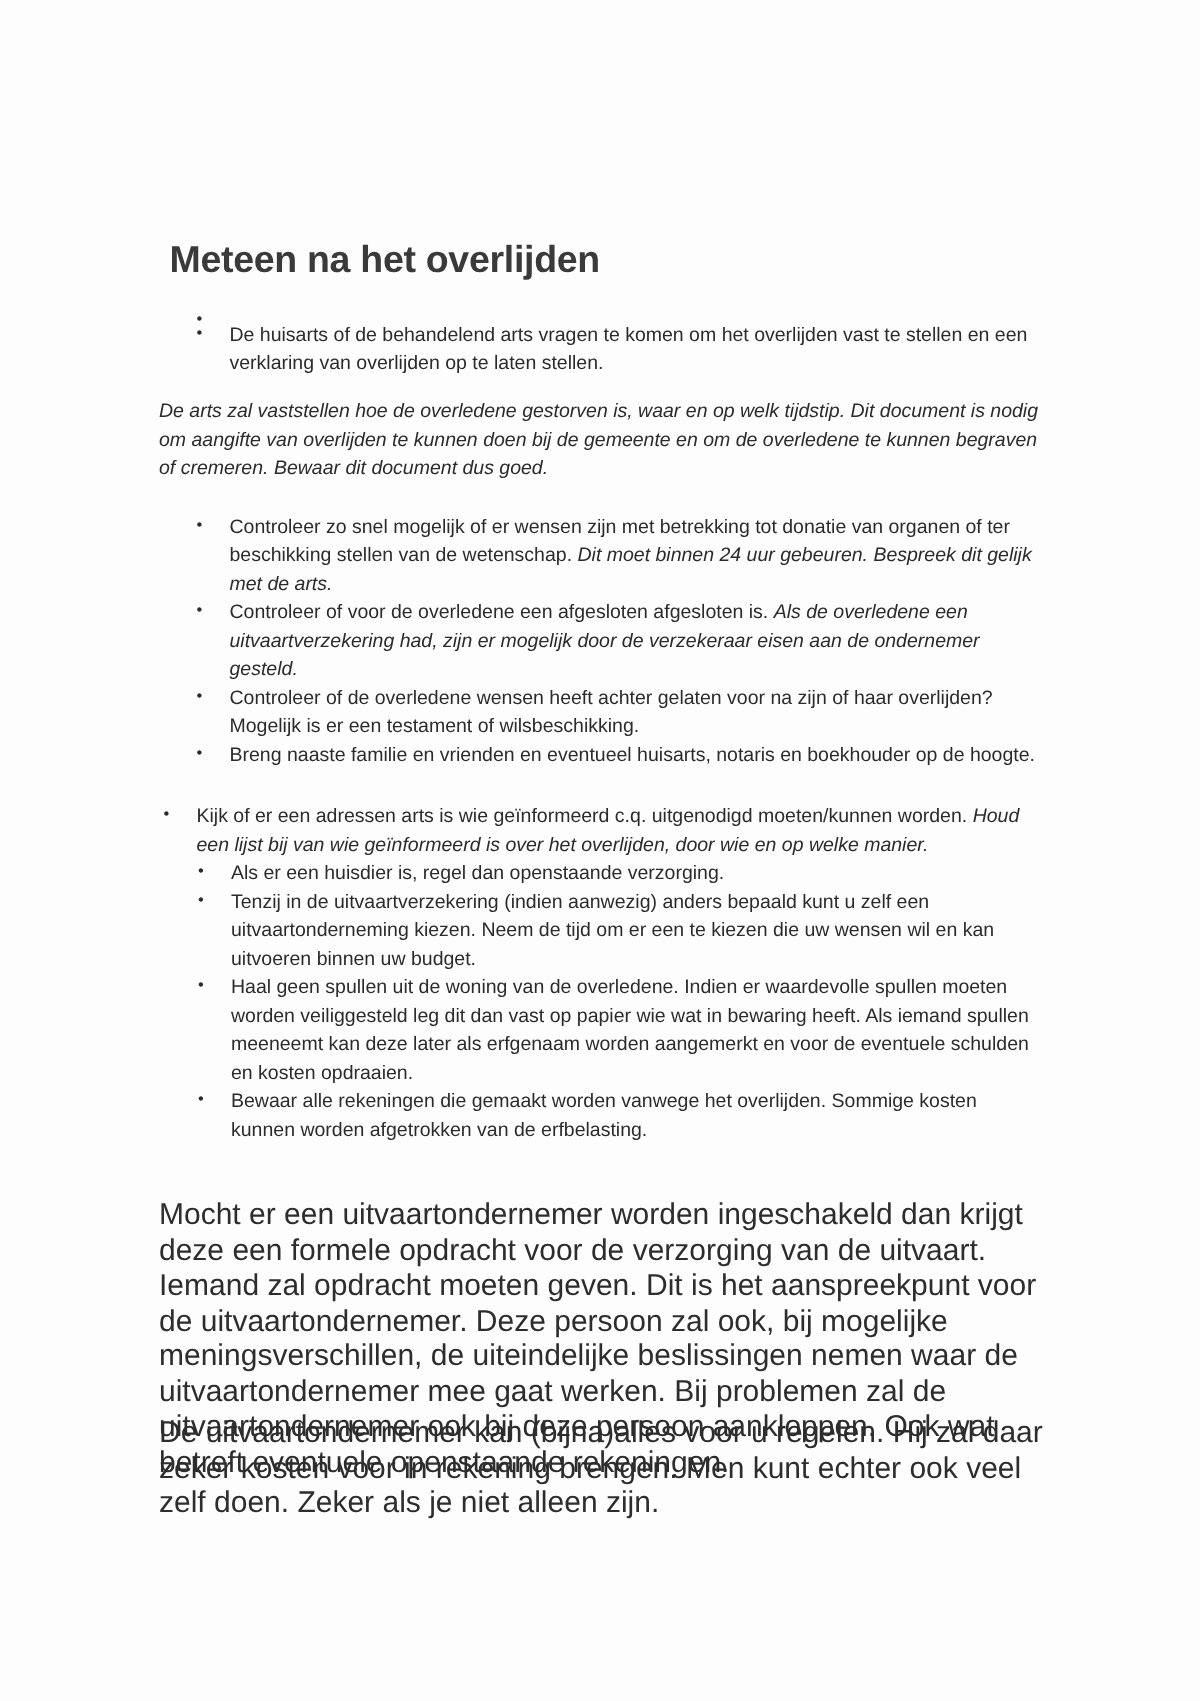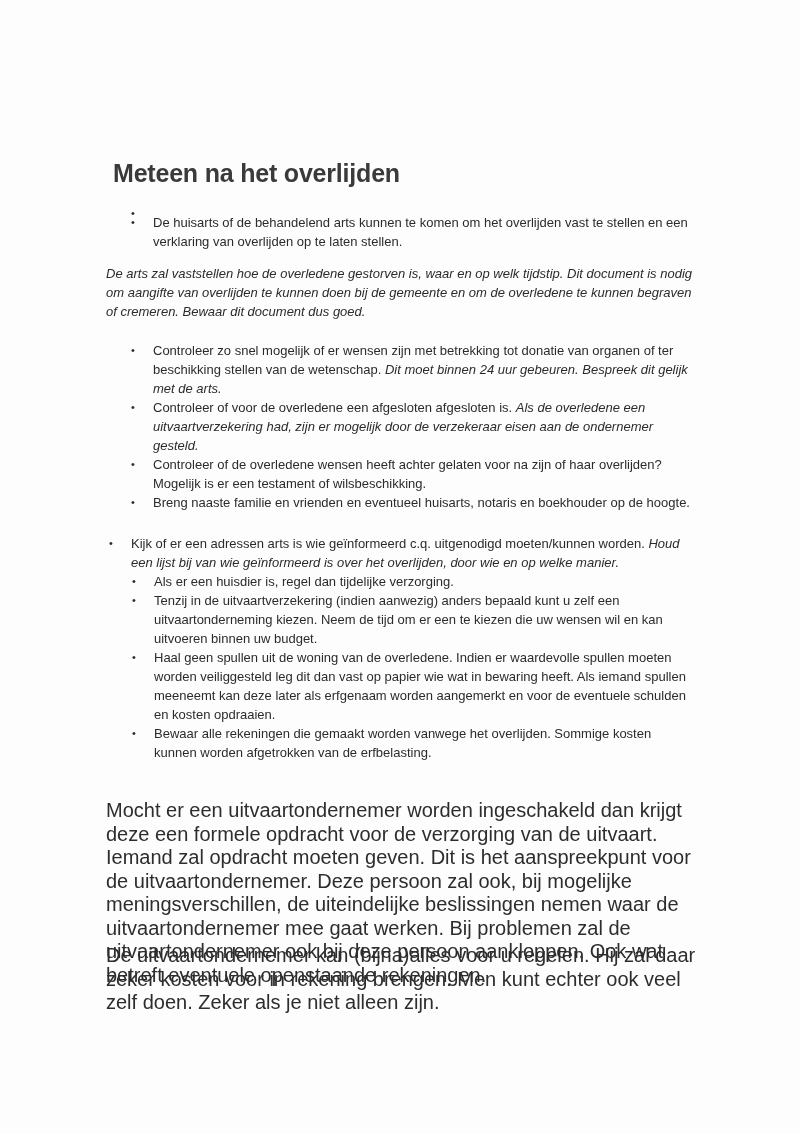--- a/index.html
+++ b/index.html
@@ -22,38 +22,38 @@
     .para { position: absolute; left: 106px; width: 590px; font-size: 20px; line-height: 23.5px; color: #2d2d2d; margin: 0; }
   </style>
 </head>
 <body>
 
 <div class="page">
   <h1>Meteen na het overlijden</h1>
 
   <ul class="sec" style="left:153px; top:160px; width:540px;">
     <li style="margin-bottom:9px;"><span class="bullet">•</span></li>
-    <li><span class="bullet">•</span><span>De huisarts of de behandelend arts kunnen te komen om het overlijden vast te stellen en een verklaring van overlijden op te laten stellen.</span></li>
+    <li><span class="bullet">•</span><span>De huisarts of de behandelend arts vragen te komen om het overlijden vast te stellen en een verklaring van overlijden op te laten stellen.</span></li>
   </ul>
 
   <p class="sec it" style="left:106px; top:220px; width:590px; margin:0;">De arts zal vaststellen hoe de overledene gestorven is, waar en op welk tijdstip. Dit document is nodig om aangifte van overlijden te kunnen doen bij de gemeente en om de overledene te kunnen begraven of cremeren. Bewaar dit document dus goed.</p>
 
   <ul class="sec" style="left:153px; top:297px; width:540px;">
     <li><span class="bullet">•</span><span>Controleer zo snel mogelijk of er wensen zijn met betrekking tot donatie van organen of ter beschikking stellen van de wetenschap. </span><span class="it">Dit moet binnen 24 uur gebeuren. Bespreek dit gelijk met de arts.</span></li>
     <li><span class="bullet">•</span><span>Controleer of voor de overledene een afgesloten afgesloten is. </span><span class="it">Als de overledene een uitvaartverzekering had, zijn er mogelijk door de verzekeraar eisen aan de ondernemer gesteld.</span></li>
     <li><span class="bullet">•</span><span>Controleer of de overledene wensen heeft achter gelaten voor na zijn of haar overlijden? Mogelijk is er een testament of wilsbeschikking.</span></li>
     <li><span class="bullet">•</span><span>Breng naaste familie en vrienden en eventueel huisarts, notaris en boekhouder op de hoogte.</span></li>
   </ul>
 
   <ul class="sec" style="left:131px; top:490px; width:565px;">
     <li><span class="bullet">•</span><span>Kijk of er een adressen arts is wie geïnformeerd c.q. uitgenodigd moeten/kunnen worden. </span><span class="it">Houd een lijst bij van wie geïnformeerd is over het overlijden, door wie en op welke manier.</span></li>
   </ul>
 
   <ul class="sec" style="left:154px; top:528px; width:540px;">
-    <li><span class="bullet">•</span><span>Als er een huisdier is, regel dan tijdelijke verzorging.</span></li>
+    <li><span class="bullet">•</span><span>Als er een huisdier is, regel dan openstaande verzorging.</span></li>
     <li><span class="bullet">•</span><span>Tenzij in de uitvaartverzekering (indien aanwezig) anders bepaald kunt u zelf een uitvaartonderneming kiezen. Neem de tijd om er een te kiezen die uw wensen wil en kan uitvoeren binnen uw budget.</span></li>
     <li><span class="bullet">•</span><span>Haal geen spullen uit de woning van de overledene. Indien er waardevolle spullen moeten worden veiliggesteld leg dit dan vast op papier wie wat in bewaring heeft. Als iemand spullen meeneemt kan deze later als erfgenaam worden aangemerkt en voor de eventuele schulden en kosten opdraaien.</span></li>
     <li><span class="bullet">•</span><span>Bewaar alle rekeningen die gemaakt worden vanwege het overlijden. Sommige kosten kunnen worden afgetrokken van de erfbelasting.</span></li>
   </ul>
 
   <p class="para" style="top:755px;">Mocht er een uitvaartondernemer worden ingeschakeld dan krijgt deze een formele opdracht voor de verzorging van de uitvaart. Iemand zal opdracht moeten geven. Dit is het aanspreekpunt voor de uitvaartondernemer. Deze persoon zal ook, bij mogelijke meningsverschillen, de uiteindelijke beslissingen nemen waar de uitvaartondernemer mee gaat werken. Bij problemen zal de uitvaartondernemer ook bij deze persoon aankloppen. Ook wat betreft eventuele openstaande rekeningen.</p>
   <p class="para" style="top:900px;">De uitvaartondernemer kan (bijna)alles voor u regelen. Hij zal daar zeker kosten voor in rekening brengen. Men kunt echter ook veel zelf doen. Zeker als je niet alleen zijn.</p>
 </div>
 
 </body></html>

